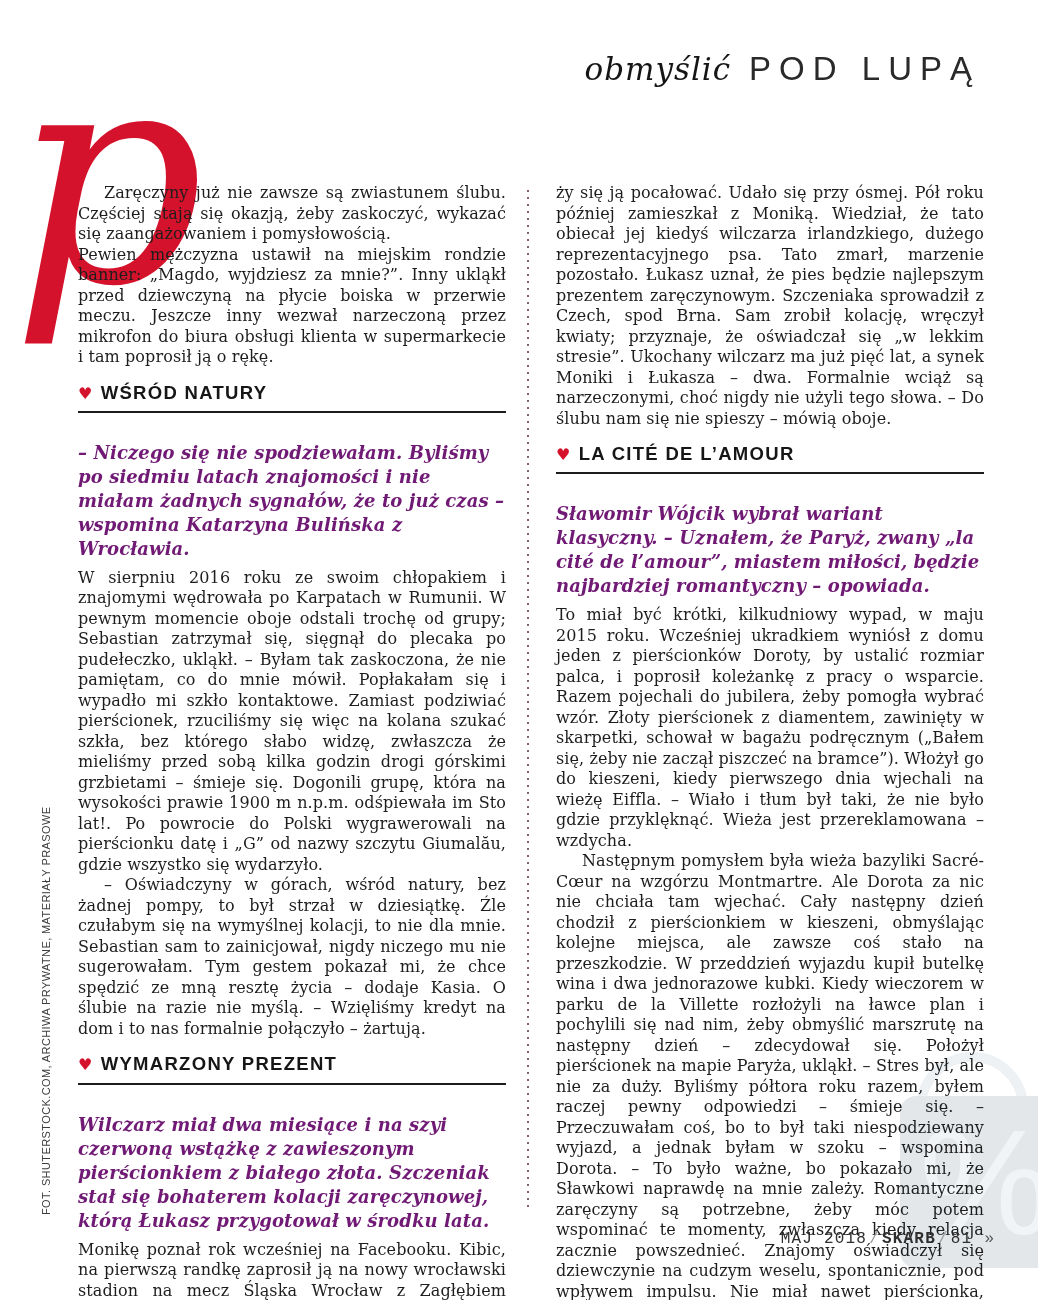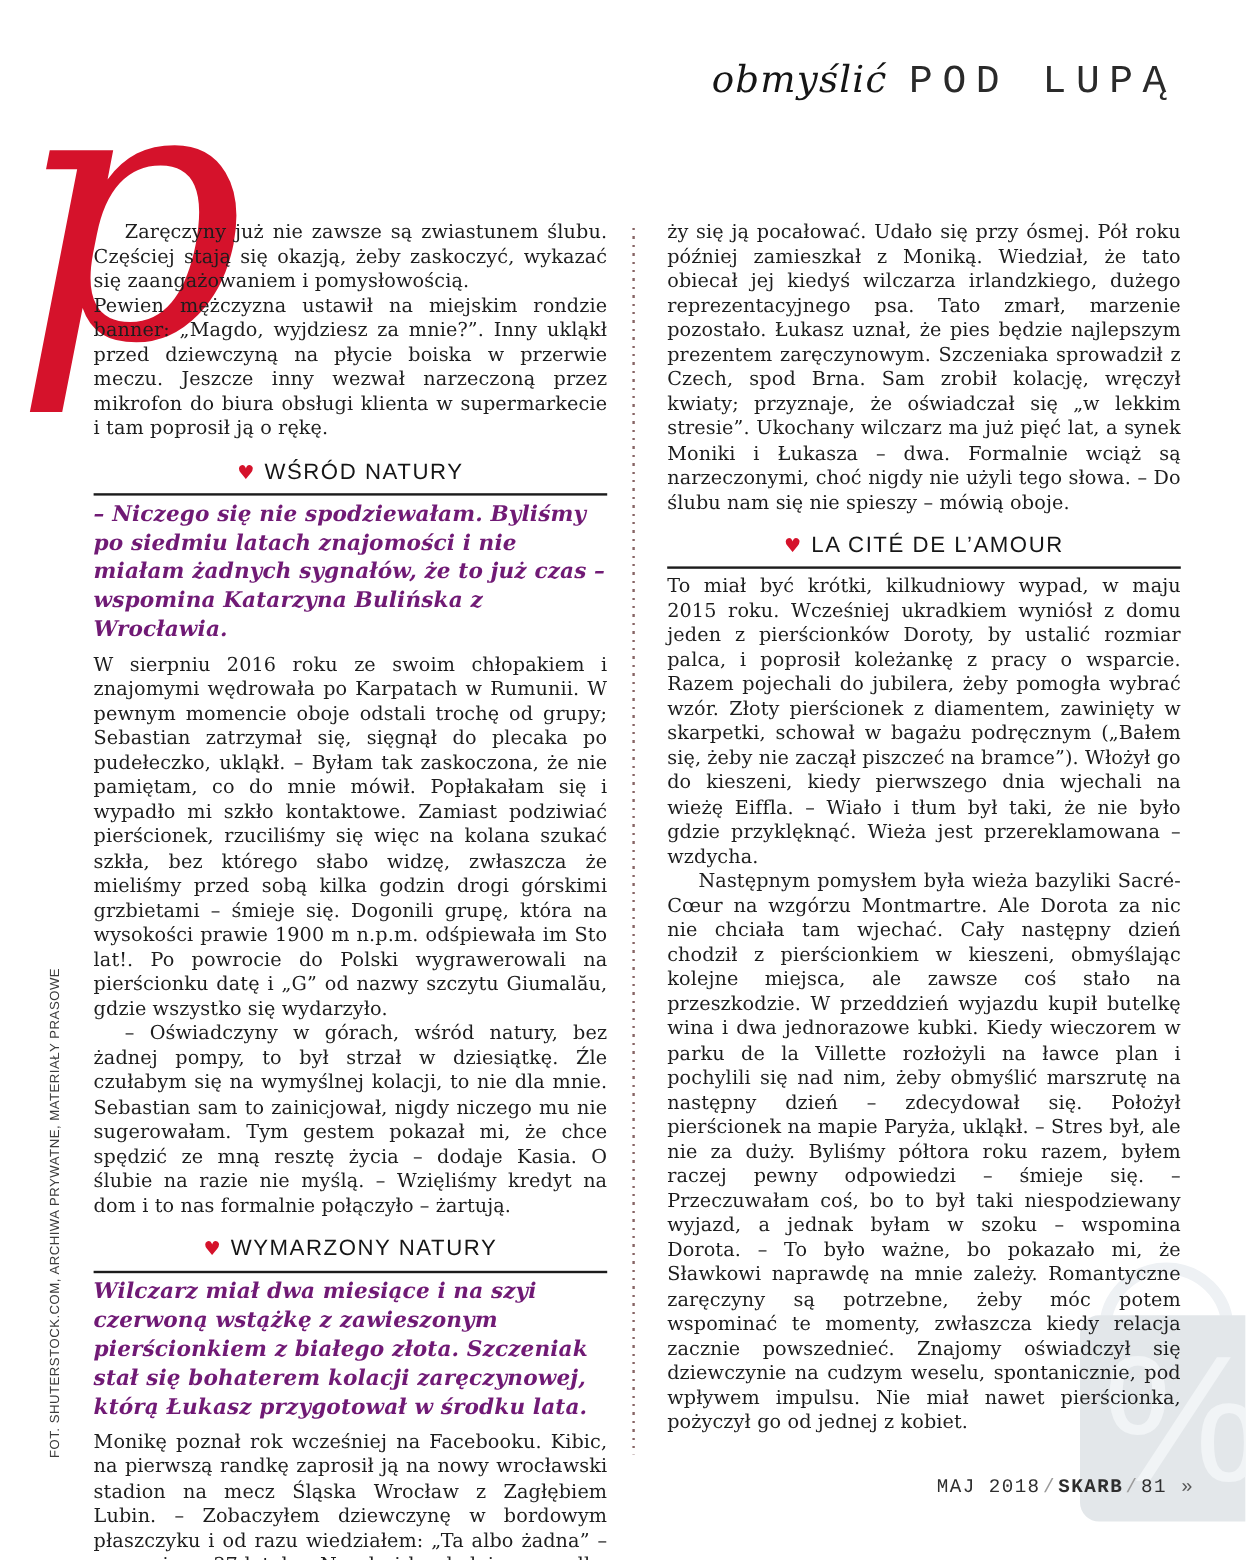--- a/index.html
+++ b/index.html
@@ -4,43 +4,43 @@
 <style>
   html,body { margin:0; padding:0; background:#ffffff; }
   .page {
     position:relative; width:1038px; height:1300px; background:#ffffff;
     overflow:hidden; font-family:"DejaVu Serif", serif;
   }
 
   
   .masthead { position:absolute; top:52px; right:58px; display:flex; align-items:baseline; gap:18px; z-index:3; }
   .t-script { font-family:"DejaVu Serif", serif; font-style:italic; font-size:31px; line-height:1; color:#151515; letter-spacing:1px; }
-  .t-caps   { font-family:Liberation Mono, monospace; font-weight:300; font-size:33px; line-height:1; letter-spacing:8px; color:#2a2a2a; }
+  .t-caps   { font-family:Liberation Sans, sans-serif; font-weight:300; font-size:33px; line-height:1; letter-spacing:8px; color:#2a2a2a; }
 
   
   .dropcap {
     position:absolute; top:28px; left:12px; z-index:1;
     font-family:"DejaVu Serif", serif; font-style:italic;
     font-size:300px; line-height:300px; color:var(--accent);
   }
 
   
   .col {
     position:absolute; top:183px; width:428px; z-index:2;
     font-size:16px; line-height:20.5px; color:#1d1d1d;
     text-align:justify; letter-spacing:0.1px;
   }
   .col-left  { left:78px; }
   .col-right { left:556px; }
   .col p.body { margin:0; }
   .col p.body.indent { text-indent:26px; }
 
   .section-heading {
-    margin:15px 0 4px; text-align:center;
-    font-family:"Liberation Sans", sans-serif; font-weight:normal;
+    margin:15px 0 28px; text-align:left;
+    font-family:"Liberation Sans", sans-serif; font-weight:bold;
     font-size:18.5px; line-height:1.1; letter-spacing:1.3px; color:#161616;
   }
   .section-heading .heart { color:var(--accent); font-size:16px; margin-right:7px; font-family:"DejaVu Sans", sans-serif; }
   .section-heading .rule { height:2px; background:#1c1c1c; margin-top:8px; }
 
   .col p.lead {
     margin:0 0 7px; text-align:left;
     font-family:"DejaVu Serif", serif; font-style:italic; font-weight:bold;
     font-size:18px; line-height:24px; color:#701a75;
   }
@@ -106,33 +106,34 @@
       <p class="body indent">Zaręczyny już nie zawsze są zwiastunem ślubu. Częściej stają się okazją, żeby zaskoczyć, wykazać się zaangażowaniem i pomysłowością.</p>
       <p class="body">Pewien mężczyzna ustawił na miejskim rondzie banner: „Magdo, wyjdziesz za mnie?”. Inny ukląkł przed dziewczyną na płycie boiska w przerwie meczu. Jeszcze inny wezwał narzeczoną przez mikrofon do biura obsługi klienta w supermarkecie i tam poprosił ją o rękę.</p>
       <div class="section-heading">
         <div><span class="heart">♥</span><span>WŚRÓD NATURY</span></div>
         <div class="rule"></div>
       </div>
       <p class="lead">– Niczego się nie spodziewałam. Byliśmy po siedmiu latach znajomości i nie miałam żadnych sygnałów, że to już czas – wspomina Katarzyna Bulińska z Wrocławia.</p>
       <p class="body">W sierpniu 2016 roku ze swoim chłopakiem i znajomymi wędrowała po Karpatach w Rumunii. W pewnym momencie oboje odstali trochę od grupy; Sebastian zatrzymał się, sięgnął do plecaka po pudełeczko, ukląkł. – Byłam tak zaskoczona, że nie pamiętam, co do mnie mówił. Popłakałam się i wypadło mi szkło kontaktowe. Zamiast podziwiać pierścionek, rzuciliśmy się więc na kolana szukać szkła, bez którego słabo widzę, zwłaszcza że mieliśmy przed sobą kilka godzin drogi górskimi grzbietami – śmieje się. Dogonili grupę, która na wysokości prawie 1900 m n.p.m. odśpiewała im Sto lat!. Po powrocie do Polski wygrawerowali na pierścionku datę i „G” od nazwy szczytu Giumalău, gdzie wszystko się wydarzyło.</p>
       <p class="body indent">– Oświadczyny w górach, wśród natury, bez żadnej pompy, to był strzał w dziesiątkę. Źle czułabym się na wymyślnej kolacji, to nie dla mnie. Sebastian sam to zainicjował, nigdy niczego mu nie sugerowałam. Tym gestem pokazał mi, że chce spędzić ze mną resztę życia – dodaje Kasia. O ślubie na razie nie myślą. – Wzięliśmy kredyt na dom i to nas formalnie połączyło – żartują.</p>
       <div class="section-heading">
-        <div><span class="heart">♥</span><span>WYMARZONY NATURY</span></div>
+        <div><span class="heart">♥</span><span>WYMARZONY PREZENT</span></div>
         <div class="rule"></div>
       </div>
       <p class="lead">Wilczarz miał dwa miesiące i na szyi czerwoną wstążkę z zawieszonym pierścionkiem z białego złota. Szczeniak stał się bohaterem kolacji zaręczynowej, którą Łukasz przygotował w środku lata.</p>
       <p class="body">Monikę poznał rok wcześniej na Facebooku. Kibic, na pierwszą randkę zaprosił ją na nowy wrocławski stadion na mecz Śląska Wrocław z Zagłębiem Lubin. – Zobaczyłem dziewczynę w bordowym płaszczyku i od razu wiedziałem: „Ta albo żadna” – wspomina 37-latek. Na każdą kolejną randkę przynosił o jeden kwiat więcej. Założył, że przy 17 róży odwa-</p>
     </div>
   <div class="separator"></div>
   <div class="col col-right">
       <p class="body">ży się ją pocałować. Udało się przy ósmej. Pół roku później zamieszkał z Moniką. Wiedział, że tato obiecał jej kiedyś wilczarza irlandzkiego, dużego reprezentacyjnego psa. Tato zmarł, marzenie pozostało. Łukasz uznał, że pies będzie najlepszym prezentem zaręczynowym. Szczeniaka sprowadził z Czech, spod Brna. Sam zrobił kolację, wręczył kwiaty; przyznaje, że oświadczał się „w lekkim stresie”. Ukochany wilczarz ma już pięć lat, a synek Moniki i Łukasza – dwa. Formalnie wciąż są narzeczonymi, choć nigdy nie użyli tego słowa. – Do ślubu nam się nie spieszy – mówią oboje.</p>
       <div class="section-heading">
         <div><span class="heart">♥</span><span>LA CITÉ DE L’AMOUR</span></div>
         <div class="rule"></div>
       </div>
+      <p class="lead">Sławomir Wójcik wybrał wariant klasyczny. – Uznałem, że Paryż, zwany „la cité de l’amour”, miastem miłości, będzie najbardziej romantyczny – opowiada.</p>
       <p class="body">To miał być krótki, kilkudniowy wypad, w maju 2015 roku. Wcześniej ukradkiem wyniósł z domu jeden z pierścionków Doroty, by ustalić rozmiar palca, i poprosił koleżankę z pracy o wsparcie. Razem pojechali do jubilera, żeby pomogła wybrać wzór. Złoty pierścionek z diamentem, zawinięty w skarpetki, schował w bagażu podręcznym („Bałem się, żeby nie zaczął piszczeć na bramce”). Włożył go do kieszeni, kiedy pierwszego dnia wjechali na wieżę Eiffla. – Wiało i tłum był taki, że nie było gdzie przyklęknąć. Wieża jest przereklamowana – wzdycha.</p>
       <p class="body indent">Następnym pomysłem była wieża bazyliki Sacré-Cœur na wzgórzu Montmartre. Ale Dorota za nic nie chciała tam wjechać. Cały następny dzień chodził z pierścionkiem w kieszeni, obmyślając kolejne miejsca, ale zawsze coś stało na przeszkodzie. W przeddzień wyjazdu kupił butelkę wina i dwa jednorazowe kubki. Kiedy wieczorem w parku de la Villette rozłożyli na ławce plan i pochylili się nad nim, żeby obmyślić marszrutę na następny dzień – zdecydował się. Położył pierścionek na mapie Paryża, ukląkł. – Stres był, ale nie za duży. Byliśmy półtora roku razem, byłem raczej pewny odpowiedzi – śmieje się. – Przeczuwałam coś, bo to był taki niespodziewany wyjazd, a jednak byłam w szoku – wspomina Dorota. – To było ważne, bo pokazało mi, że Sławkowi naprawdę na mnie zależy. Romantyczne zaręczyny są potrzebne, żeby móc potem wspominać te momenty, zwłaszcza kiedy relacja zacznie powszednieć. Znajomy oświadczył się dziewczynie na cudzym weselu, spontanicznie, pod wpływem impulsu. Nie miał nawet pierścionka, pożyczył go od jednej z kobiet.</p>
     </div>
 
   <div class="credits">FOT. SHUTERSTOCK.COM, ARCHIWA PRYWATNE, MATERIAŁY PRASOWE</div>
 
   <footer class="pagefoot">
     <span>MAJ 2018</span><span class="slash">/</span><span class="brand">SKARB</span><span class="slash">/</span><span>81</span><span class="arrows">»</span>
   </footer>
 

